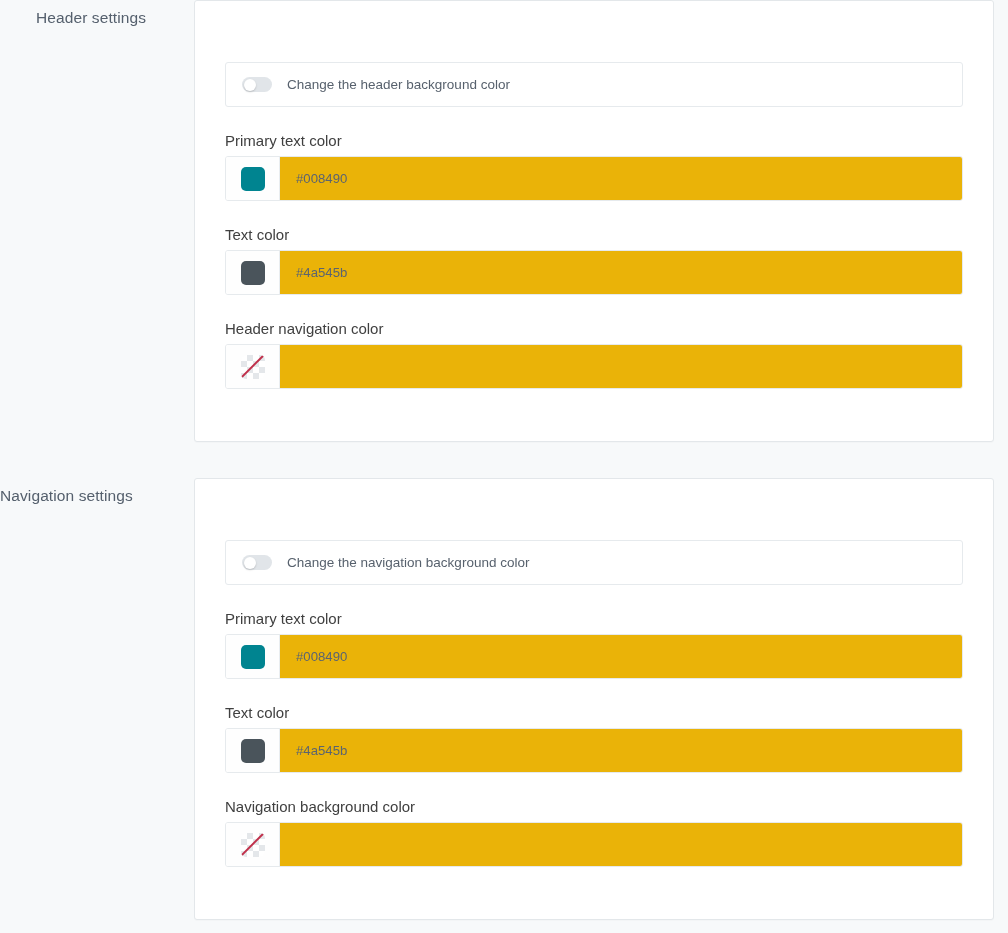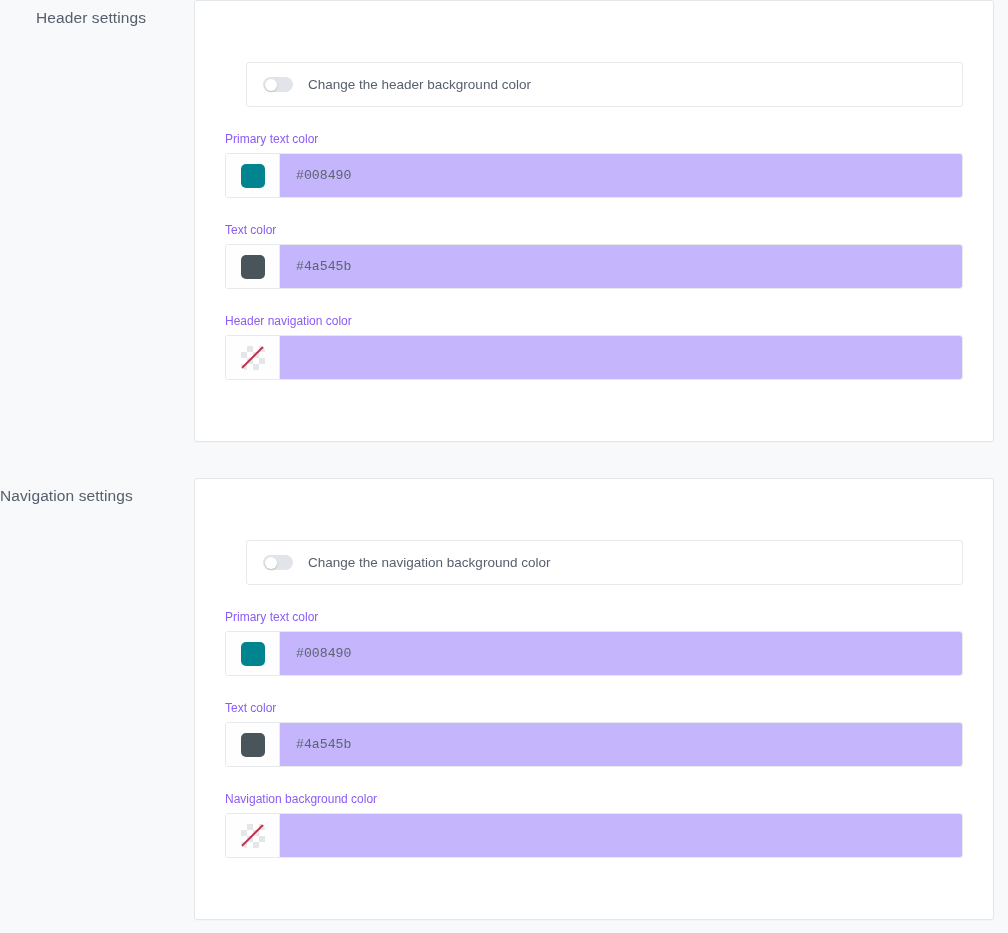--- a/index.html
+++ b/index.html
@@ -53,21 +53,20 @@
 
   
   .toggle-row {
     display: flex;
     align-items: center;
     height: 45px;
     border: 1px solid #e6eaed;
     border-radius: 3px;
     background: #ffffff;
     padding-left: 16px;
-    margin-left: 21px;
   }
   .toggle {
     position: relative;
     width: 30px;
     height: 15px;
     border-radius: 9px;
     background: #e1e5e9;
     flex: 0 0 auto;
     cursor: pointer;
   }
@@ -85,22 +84,22 @@
   .toggle-label {
     margin-left: 15px;
     font-size: 13.5px;
     color: #57616d;
     line-height: 1;
     white-space: nowrap;
   }
 
   
   .field-label {
-    font-size: 12px;
-    color: #8b5cf6;
+    font-size: 15px;
+    color: #404040;
     line-height: 1;
     margin-bottom: 8px;
   }
 
   .field-block { margin-top: 26px; }
 
   
   .color-input {
     display: flex;
     align-items: stretch;
@@ -147,23 +146,22 @@
     transform-origin: center;
     margin-top: -1.2px;
   }
   .color-value {
     flex: 1 1 auto;
     display: flex;
     align-items: center;
     padding-left: 16px;
     font-size: 13.2px;
     color: #5b6470;
-    background: #c4b5fd;
+    background: #eab308;
     cursor: text;
-    font-family: Liberation Mono, monospace;
   }
 </style>
 </head>
 <body>
 
 <div class="page">
 
   <div class="section" style="top:0;">
 
     <div class="section-header" style="left:36px; top:10px;">Header settings</div>

